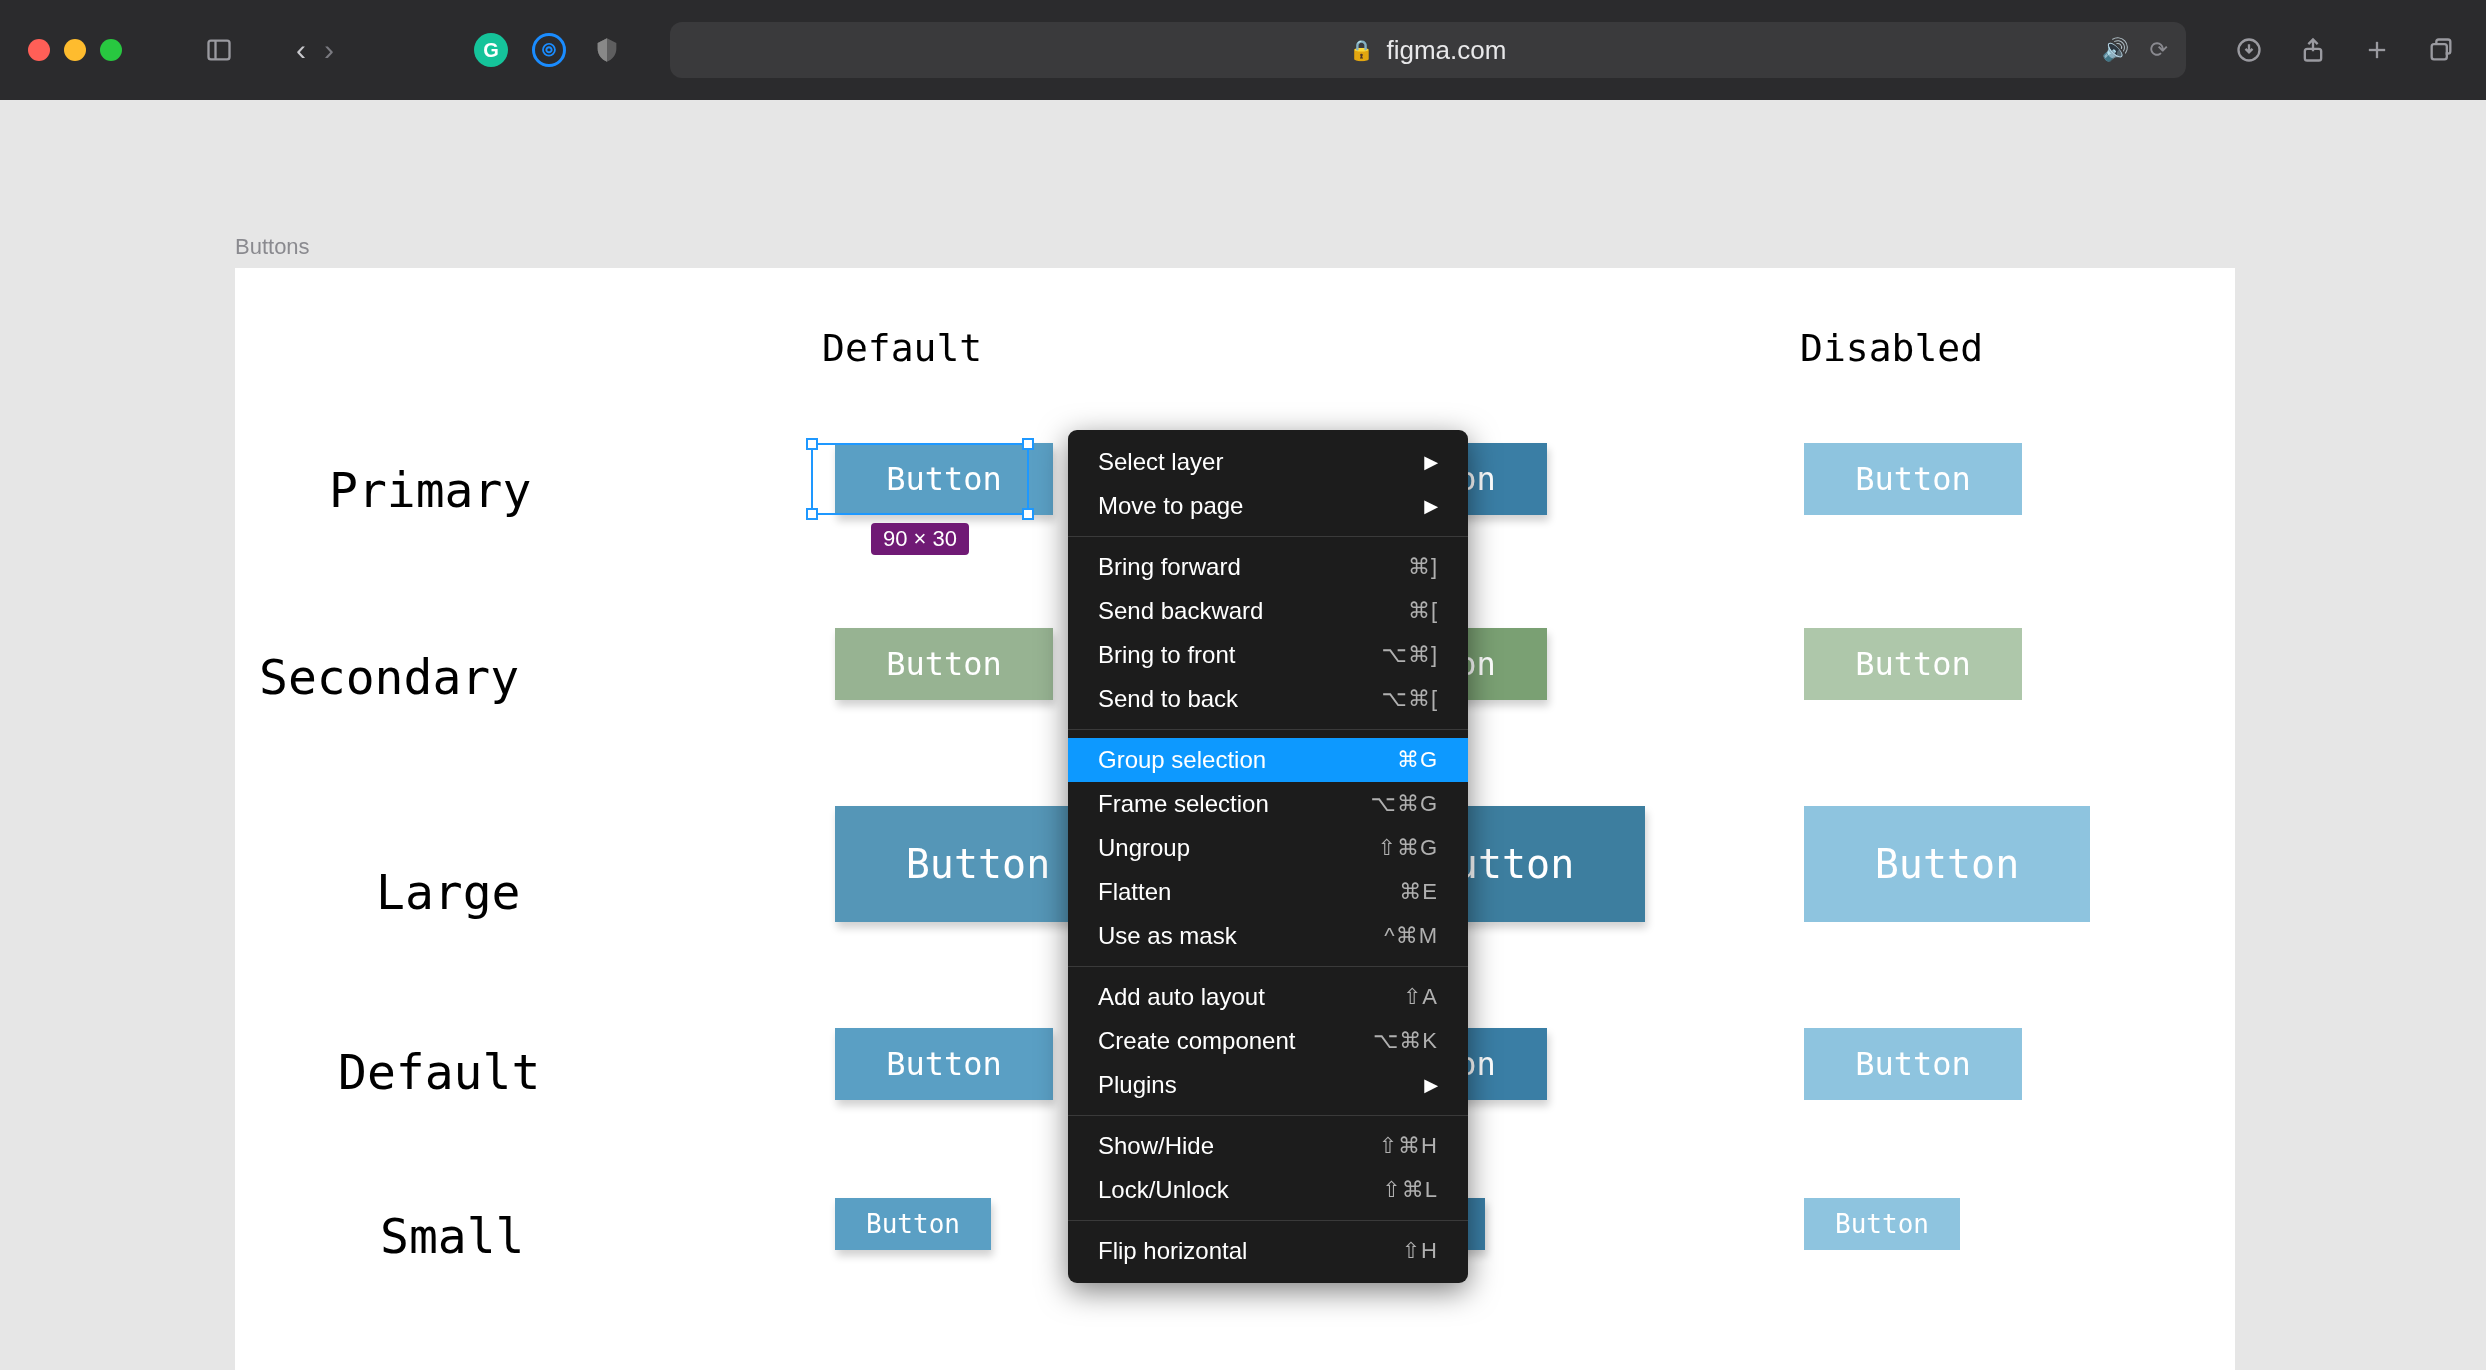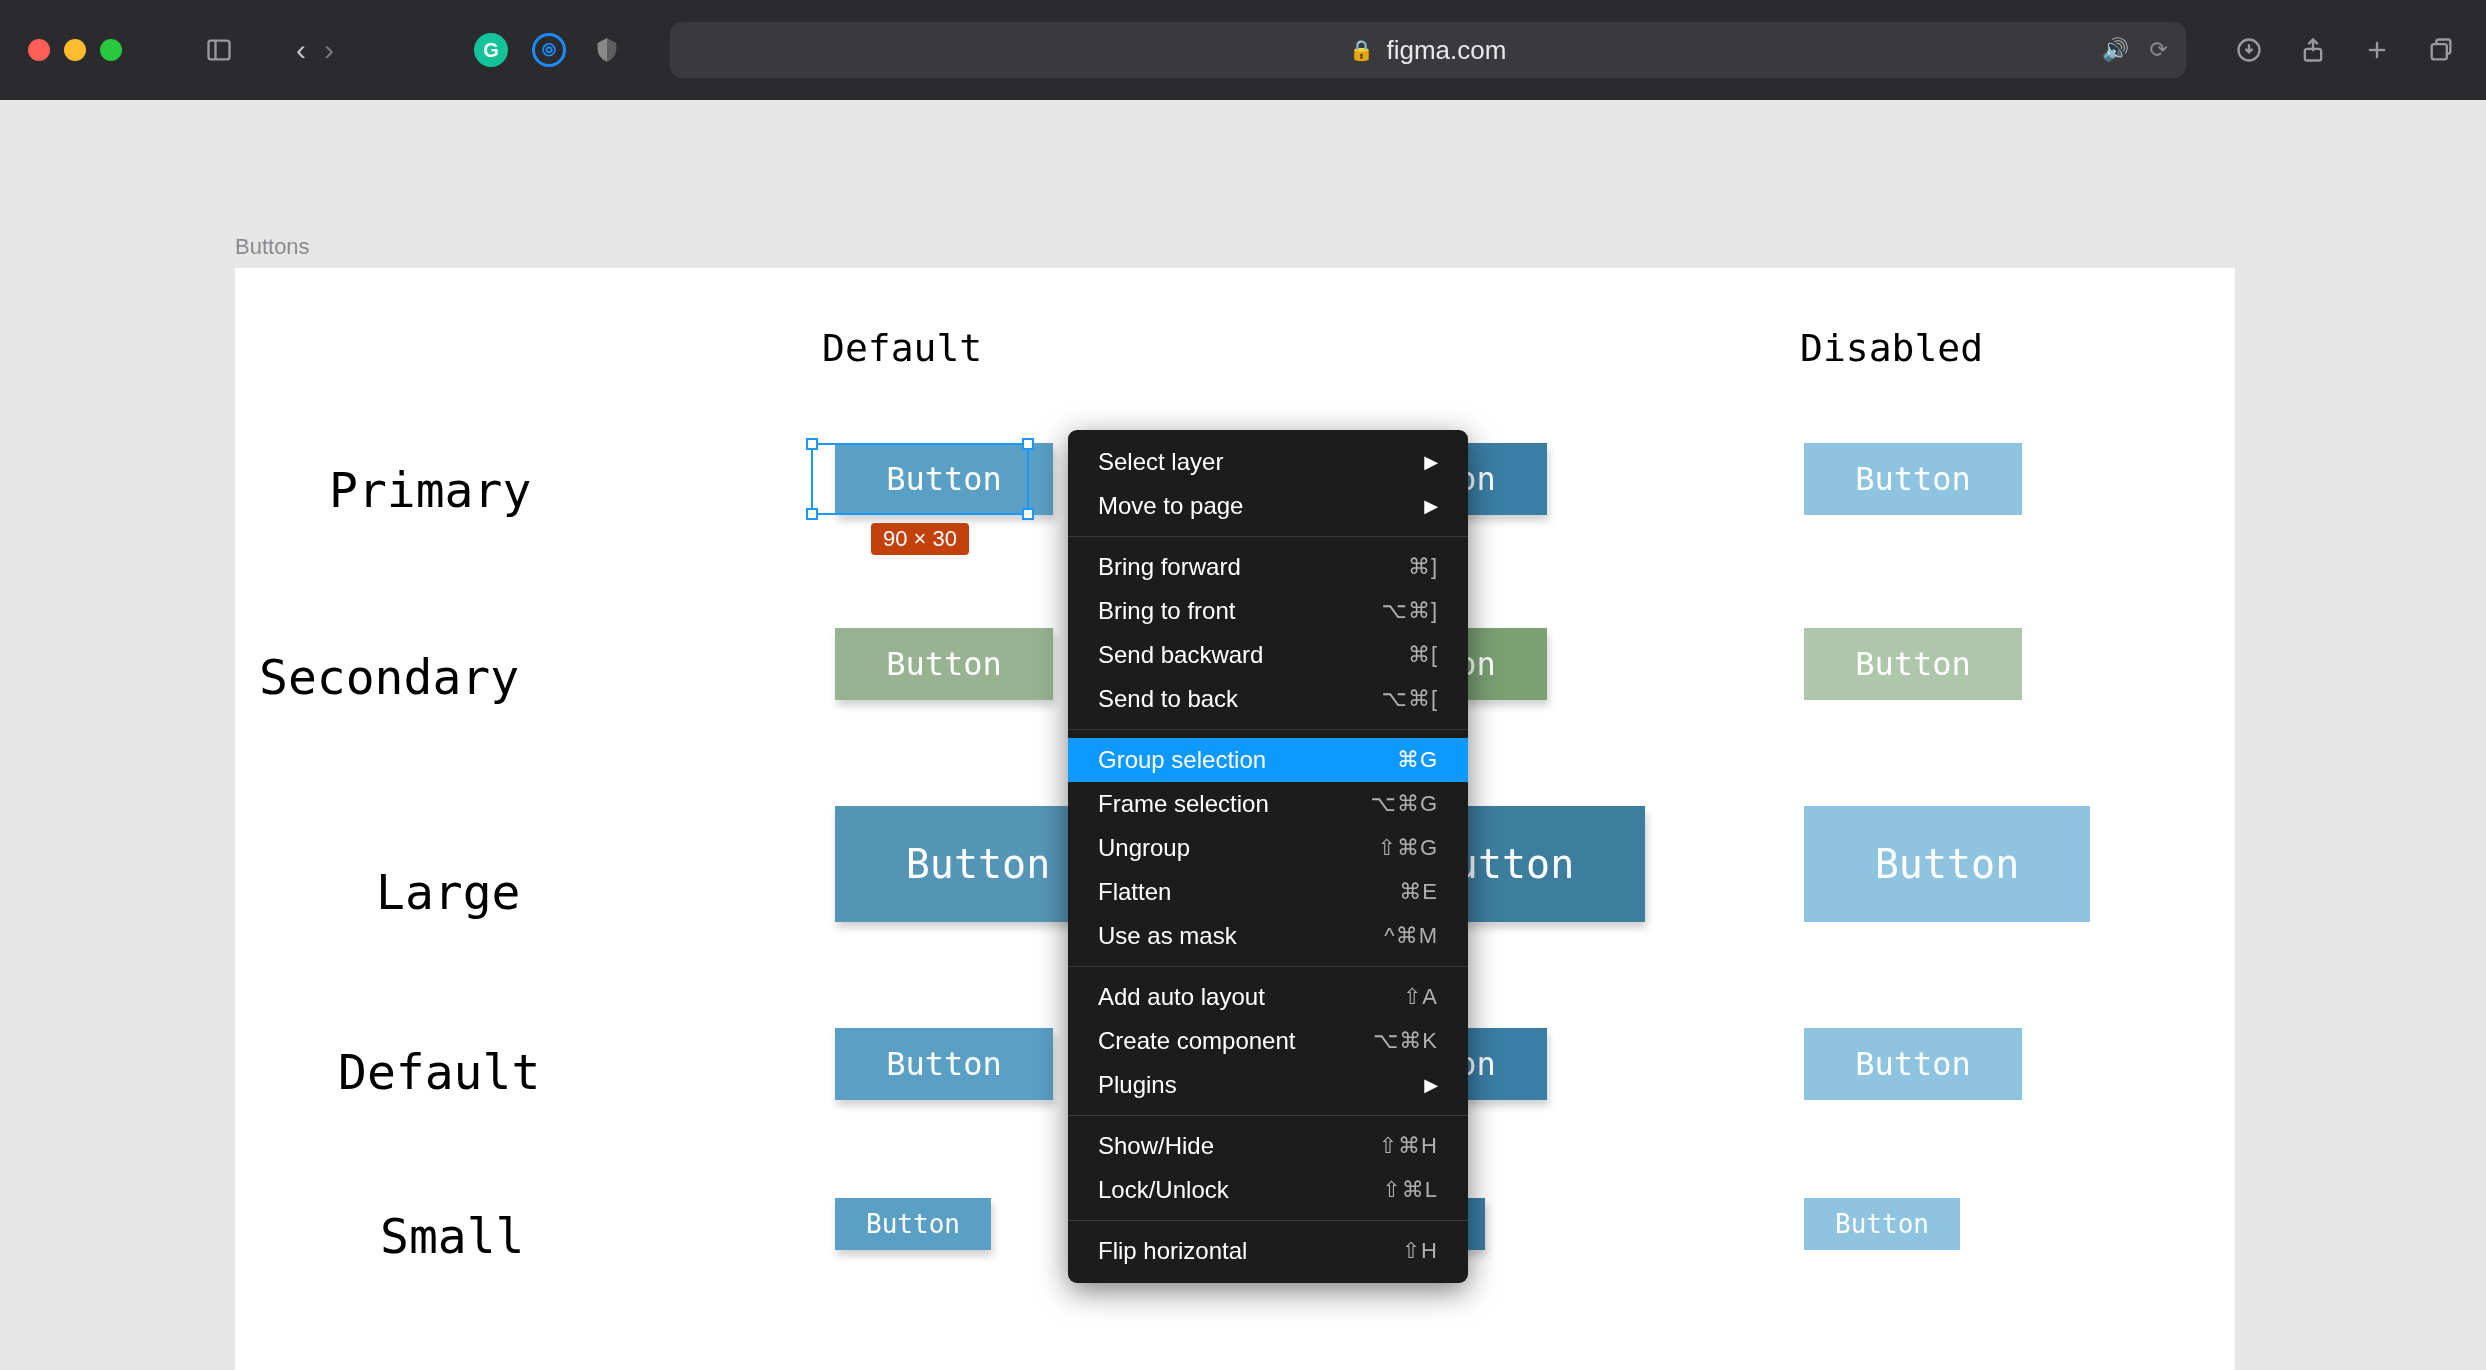--- a/index.html
+++ b/index.html
@@ -150,21 +150,21 @@
   background: #fff;
   border: 2px solid #1e98ff;
 }
 .h-tl { left: -7px; top: -7px; }
 .h-tr { right: -7px; top: -7px; }
 .h-bl { left: -7px; bottom: -7px; }
 .h-br { right: -7px; bottom: -7px; }
 
 .dims-badge {
   position: absolute;
-  background: #c2410c;
+  background: #701a75;
   color: #fff;
   border-radius: 4px;
   padding: 3px 12px;
   font-size: 22px;
   left: 50%;
   transform: translateX(-50%);
   bottom: -42px;
   white-space: nowrap;
 }
 .guide-h-dash {
@@ -318,26 +318,26 @@
     <div class="menu-item">
       <span>Move to page</span>
       <span class="chev-r">▶</span>
     </div>
     <div class="menu-divider"></div>
     <div class="menu-item">
       <span>Bring forward</span>
       <span class="shortcut">⌘]</span>
     </div>
     <div class="menu-item">
+      <span>Send backward</span>
+      <span class="shortcut">⌘[</span>
+    </div>
+    <div class="menu-item">
       <span>Bring to front</span>
       <span class="shortcut">⌥⌘]</span>
-    </div>
-    <div class="menu-item">
-      <span>Send backward</span>
-      <span class="shortcut">⌘[</span>
     </div>
     <div class="menu-item">
       <span>Send to back</span>
       <span class="shortcut">⌥⌘[</span>
     </div>
     <div class="menu-divider"></div>
     <div class="menu-item highlighted">
       <span>Group selection</span>
       <span class="shortcut" style="color:#fff">⌘G</span>
     </div>

